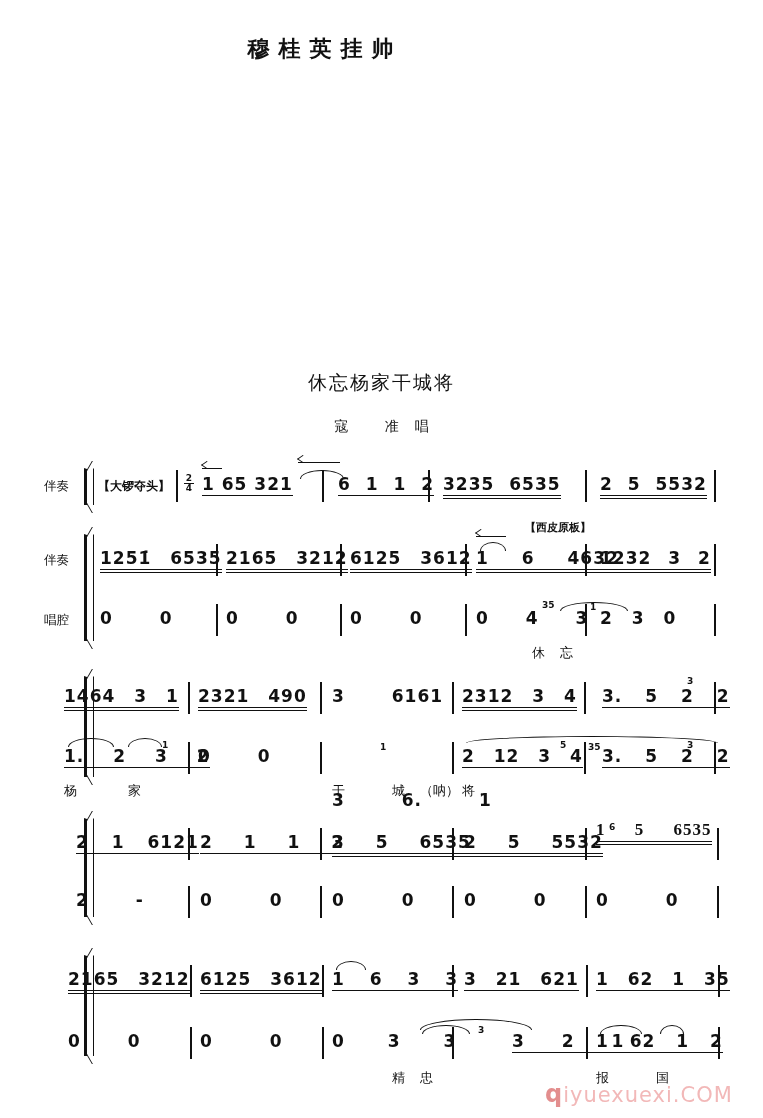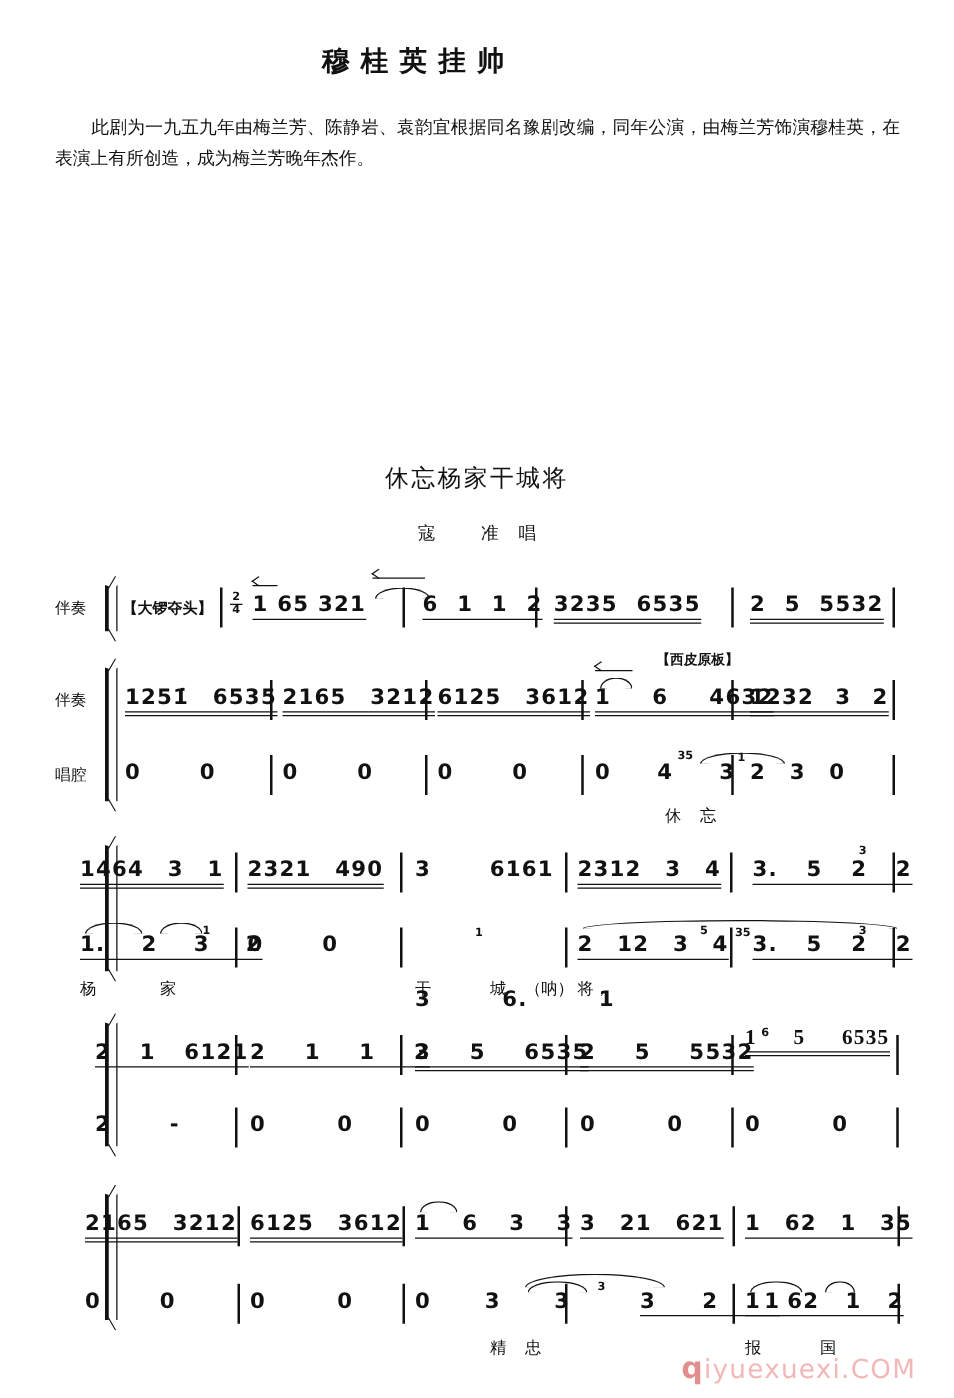--- a/index.html
+++ b/index.html
@@ -1,18 +1,18 @@
 <!DOCTYPE html>
 <html><head>
 <meta charset="utf-8">
 <style>
   html, body { margin: 0; padding: 0; background: #ffffff; }
   body { width: 763px; height: 1118px; position: relative; overflow: hidden;
          font-family: "DejaVu Sans", "Liberation Sans", sans-serif; color: #111; }
-  .title { position: absolute; top: 34px; left: 16px; width: 638px; text-align: center;
+  .title { position: absolute; top: 34px; left: 6px; width: 638px; text-align: center;
            font-size: 22px; font-weight: bold; letter-spacing: 9px; }
   .intro { position: absolute; top: 90px; left: 44px; width: 676px; font-size: 14.2px;
            line-height: 24.6px; }
   .intro p { margin: 0; text-indent: 29px; text-align: justify; }
   .song-title { position: absolute; top: 370px; left: 0; width: 763px; text-align: center;
                 font-family: "DejaVu Serif", "Liberation Serif", serif; font-size: 19px;
                 letter-spacing: 2px; }
   .singer { position: absolute; top: 418px; left: 0; width: 763px; text-align: center;
             font-size: 14px; }
   .singer span { letter-spacing: 16px; }
@@ -43,21 +43,20 @@
   .watermark { position: absolute; left: 545px; top: 1080px; font-size: 21px;
                font-family: "DejaVu Sans", sans-serif; color: #f2b8b8; letter-spacing: 1px; }
   .watermark b { color: #e38e8e; font-size: 24px; }
 </style>
 </head>
 <body>
 
 <div class="title">穆桂英挂帅</div>
 
 <div class="intro">
-  <p>此剧为一九五九年由梅兰芳、陈静岩、袁韵宜根据同名豫剧改编，同年公演，由梅兰芳饰演穆桂英，在表演上有所创造，成为梅兰芳晚年杰作。</p>
 </div>
 
 <div class="song-title">休忘杨家干城将</div>
 <div class="singer">
   <span>寇 准</span><span style="letter-spacing:0">唱</span>
 </div>
 
 <div class="system" style="top:462px;">
   <div class="part-label" style="top:16px;">伴奏</div>
   <div class="brace" style="top:6px;height:36px;"></div>

